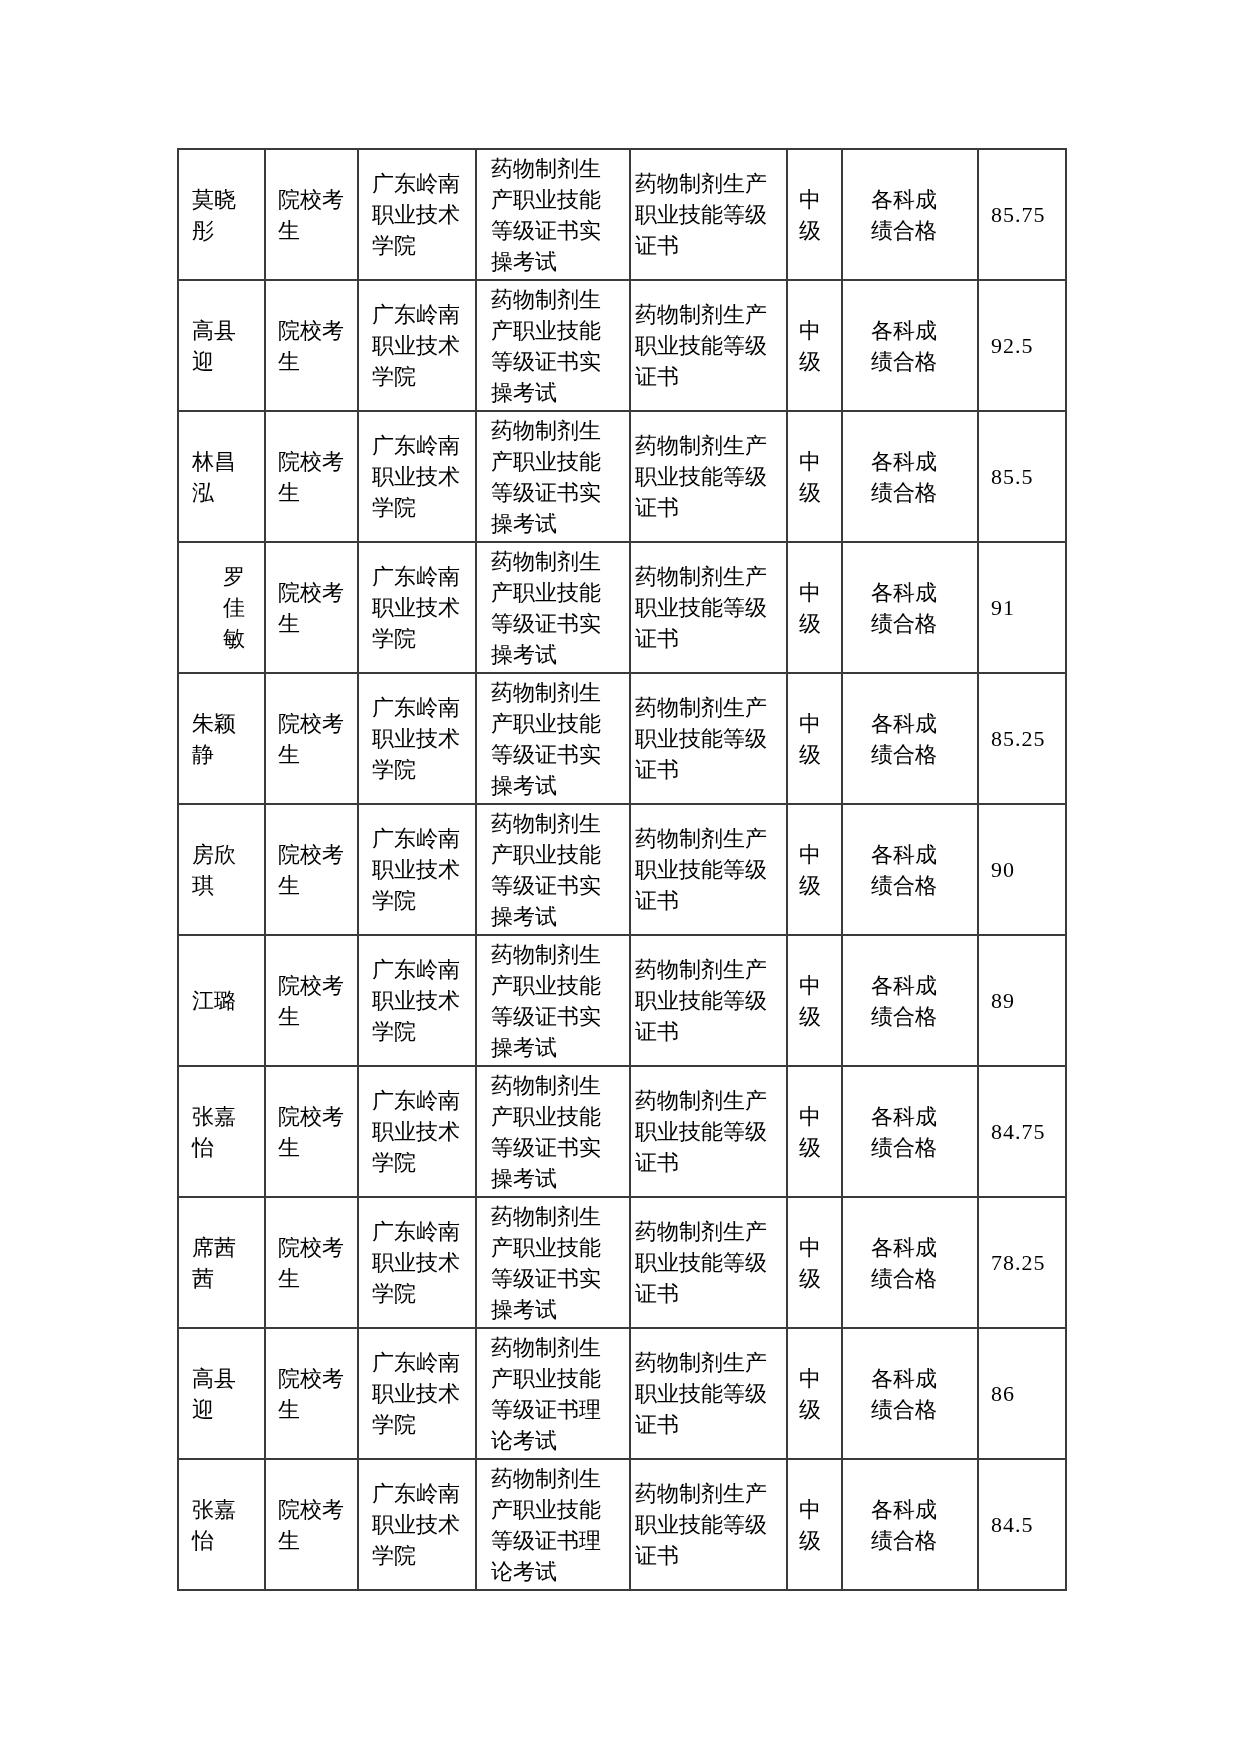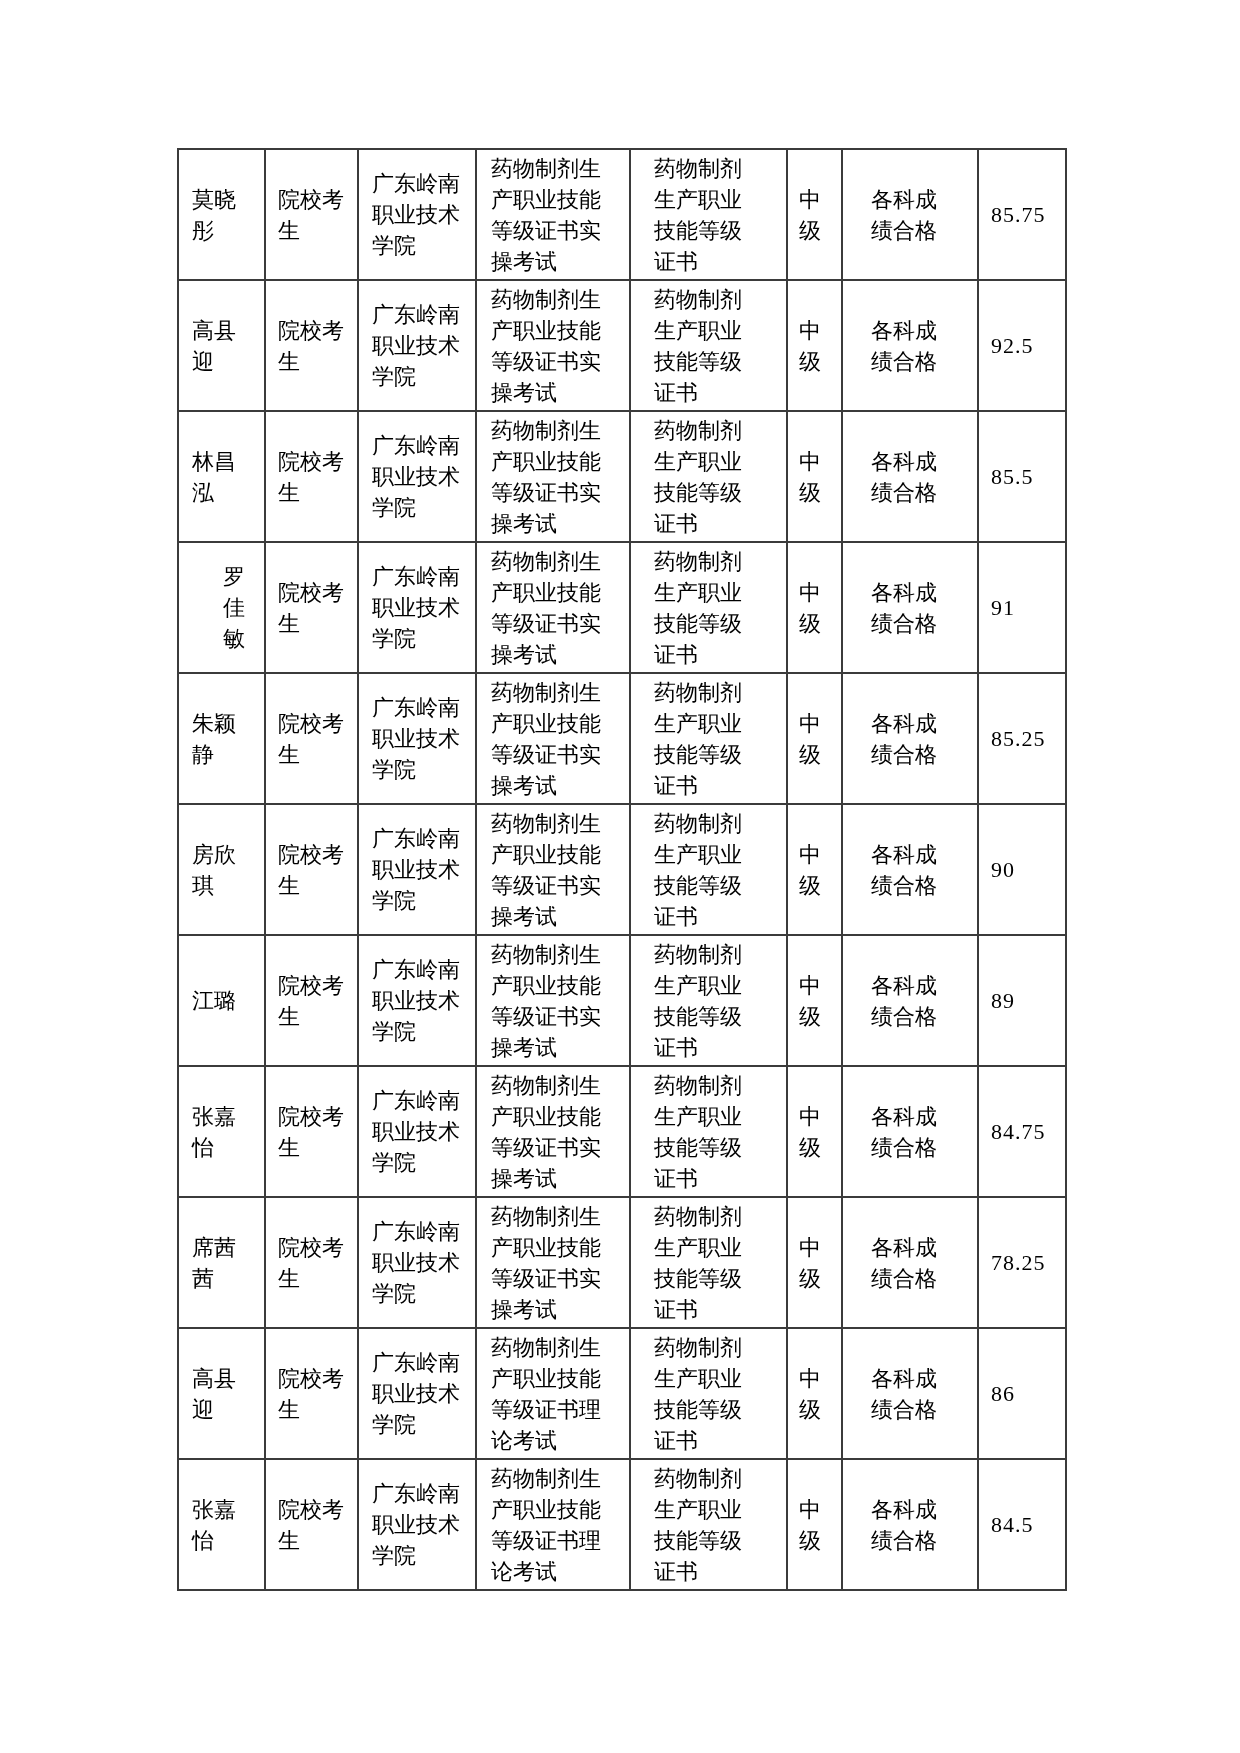--- a/index.html
+++ b/index.html
@@ -37,21 +37,21 @@
     color: #000000;
     word-break: break-all;
     overflow: hidden;
     box-sizing: border-box;
   }
   table.results tr { height: 131px; }
   td.c1 { padding: 0 13px; }
   td.c2 { padding: 0 12px; }
   td.c3 { padding: 8px 13px; }
   td.c4 { padding: 0 14px; }
-  td.c5 { padding: 0 23px; }
+  td.c5 { padding: 0 4px; }
   td.c6 { padding: 8px 11px; border-radius: 15px; }
   td.c7 { padding: 0 28px; }
   td.c8 { padding: 0 12px; letter-spacing: 1px; }
 </style>
 </head>
 <body style="background: rgb(255, 255, 255); color: rgb(0, 0, 0);">
 
 <div class="page">
   <table class="results">
     <colgroup>

